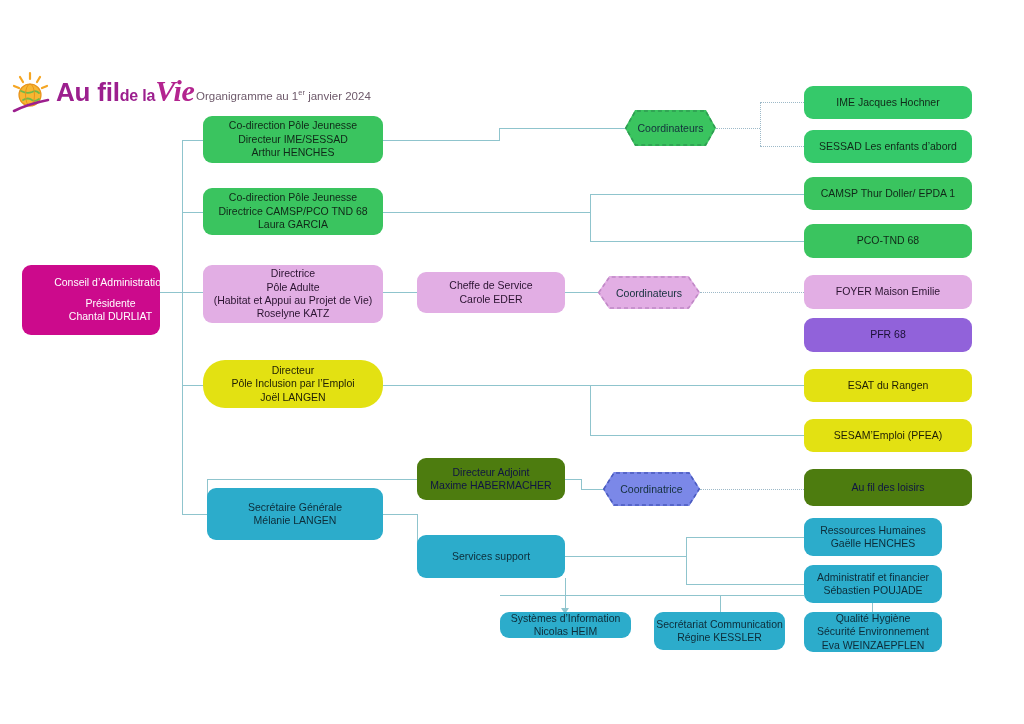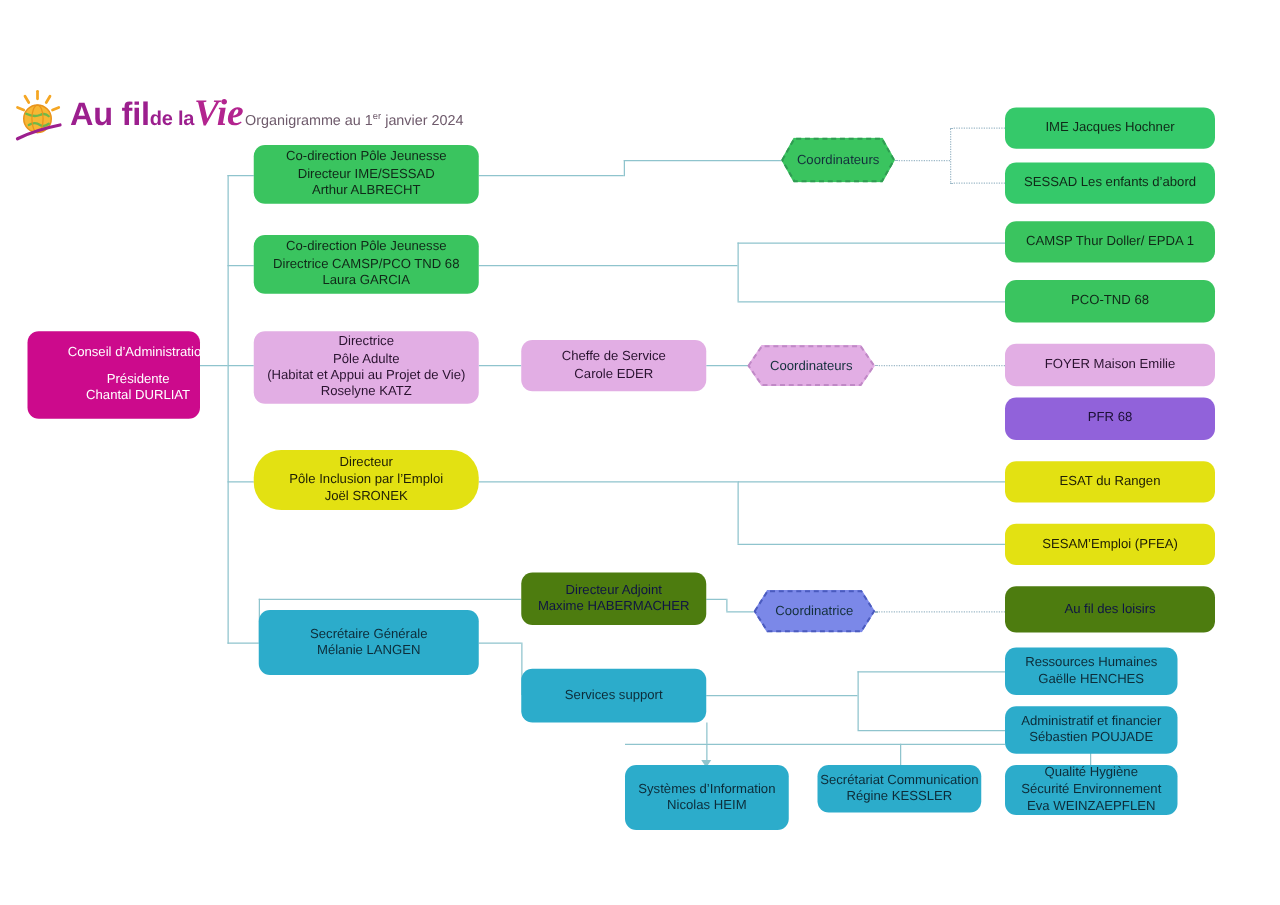--- a/index.html
+++ b/index.html
@@ -239,40 +239,40 @@
   <div class="node c-magenta" style="left:22px; top:265px; width:138px; height:70px; flex-direction:column;">
     <span class="line">Conseil d’Administration</span>
     <span class="line" style="height:7px;"></span>
     <span class="line">Présidente</span>
     <span class="line">Chantal DURLIAT</span>
   </div>
 
   <div class="node c-green" style="left:203px; top:116px; width:180px; height:47px; flex-direction:column;">
     <span class="line">Co-direction Pôle Jeunesse</span>
     <span class="line">Directeur IME/SESSAD</span>
-    <span class="line">Arthur ALBRECHT</span>
+    <span class="line">Arthur HENCHES</span>
   </div>
 
   <div class="node c-green" style="left:203px; top:188px; width:180px; height:47px; flex-direction:column;">
     <span class="line">Co-direction Pôle Jeunesse</span>
     <span class="line">Directrice CAMSP/PCO TND 68</span>
     <span class="line">Laura GARCIA</span>
   </div>
 
   <div class="node c-pink" style="left:203px; top:265px; width:180px; height:58px; flex-direction:column;">
     <span class="line">Directrice</span>
     <span class="line">Pôle Adulte</span>
     <span class="line">(Habitat et Appui au Projet de Vie)</span>
     <span class="line">Roselyne KATZ</span>
   </div>
 
   <div class="node c-yellow" style="left:203px; top:360px; width:180px; height:48px; flex-direction:column;border-radius:22px;">
     <span class="line">Directeur</span>
     <span class="line">Pôle Inclusion par l’Emploi</span>
-    <span class="line">Joël SRONEK</span>
+    <span class="line">Joël LANGEN</span>
   </div>
 
   <div class="node c-teal" style="left:207px; top:488px; width:176px; height:52px; flex-direction:column;">
     <span class="line">Secrétaire Générale</span>
     <span class="line">Mélanie LANGEN</span>
   </div>
 
   <div class="node c-pink" style="left:417px; top:272px; width:148px; height:41px; flex-direction:column;">
     <span class="line">Cheffe de Service</span>
     <span class="line">Carole EDER</span>
@@ -356,21 +356,21 @@
     <span class="line">Administratif et financier</span>
     <span class="line">Sébastien POUJADE</span>
   </div>
 
   <div class="node c-teal" style="left:804px; top:612px; width:138px; height:40px; flex-direction:column;">
     <span class="line">Qualité Hygiène</span>
     <span class="line">Sécurité Environnement</span>
     <span class="line">Eva WEINZAEPFLEN</span>
   </div>
 
-  <div class="node c-teal" style="left:500px; top:612px; width:131px; height:52px; flex-direction:column;">
+  <div class="node c-teal" style="left:500px; top:612px; width:131px; height:26px; flex-direction:column;">
     <span class="line">Systèmes d’Information</span>
     <span class="line">Nicolas HEIM</span>
   </div>
 
   <div class="node c-teal" style="left:654px; top:612px; width:131px; height:38px; flex-direction:column;">
     <span class="line">Secrétariat Communication</span>
     <span class="line">Régine KESSLER</span>
   </div>
 
 </div>

